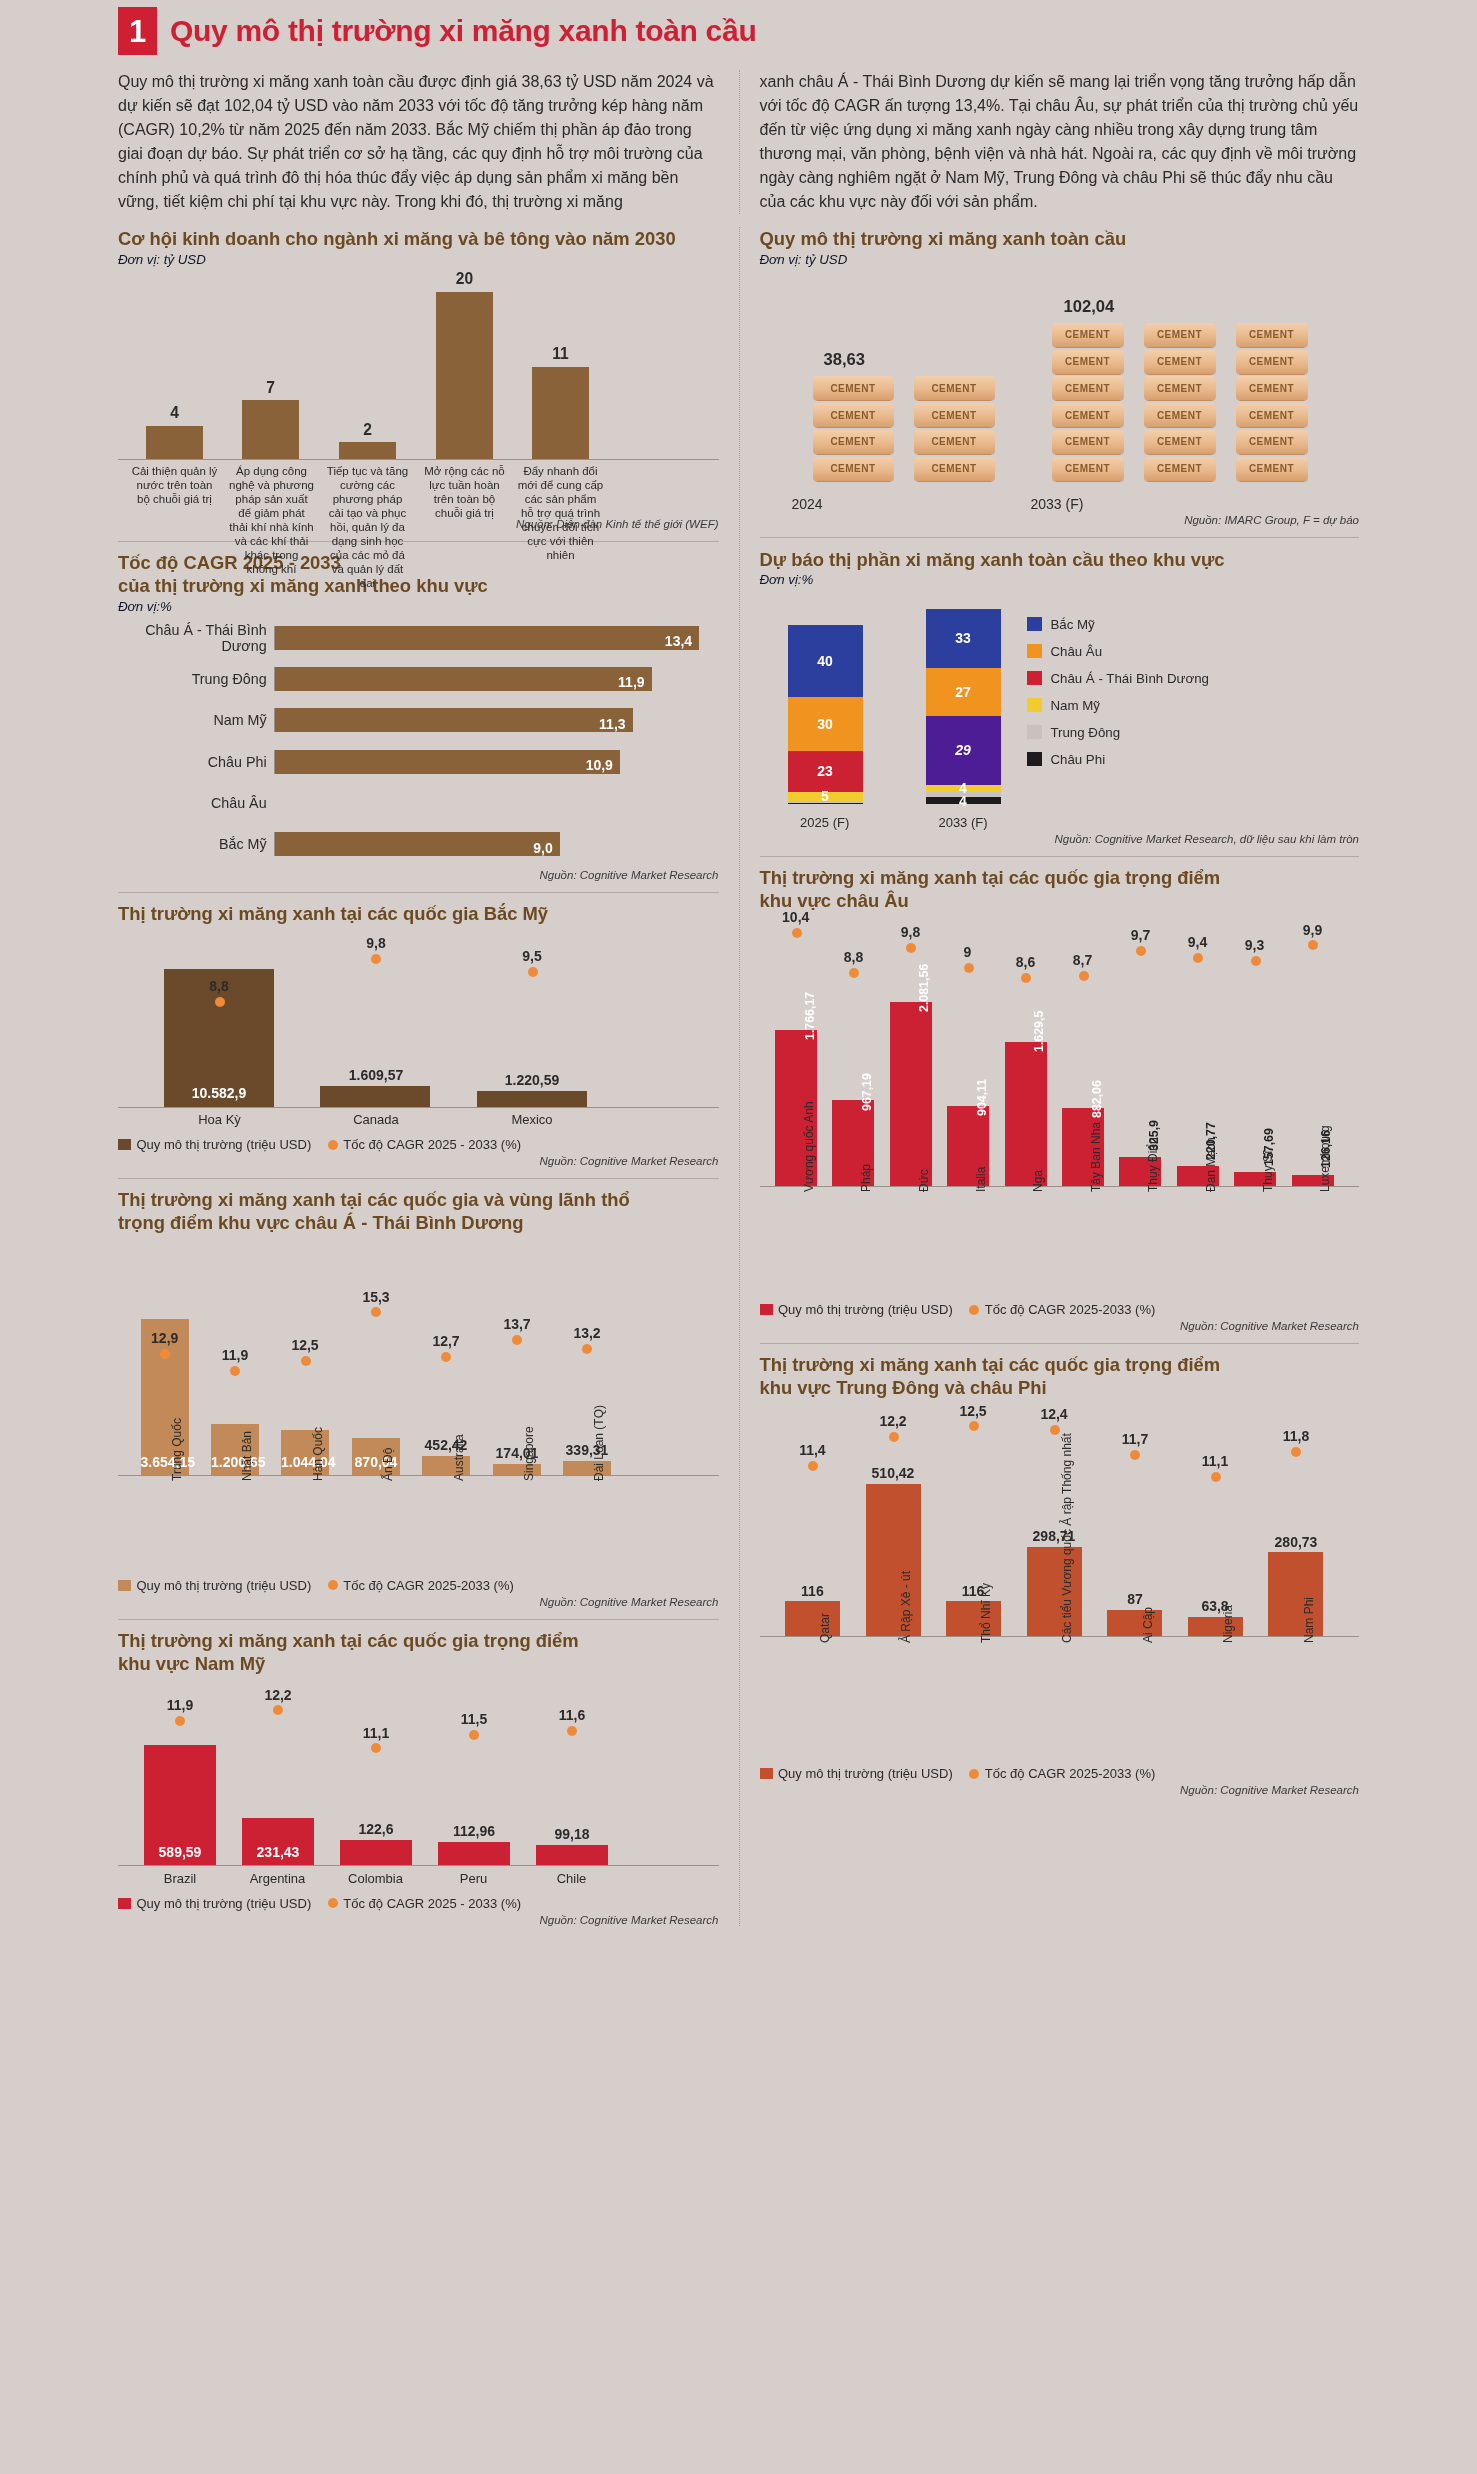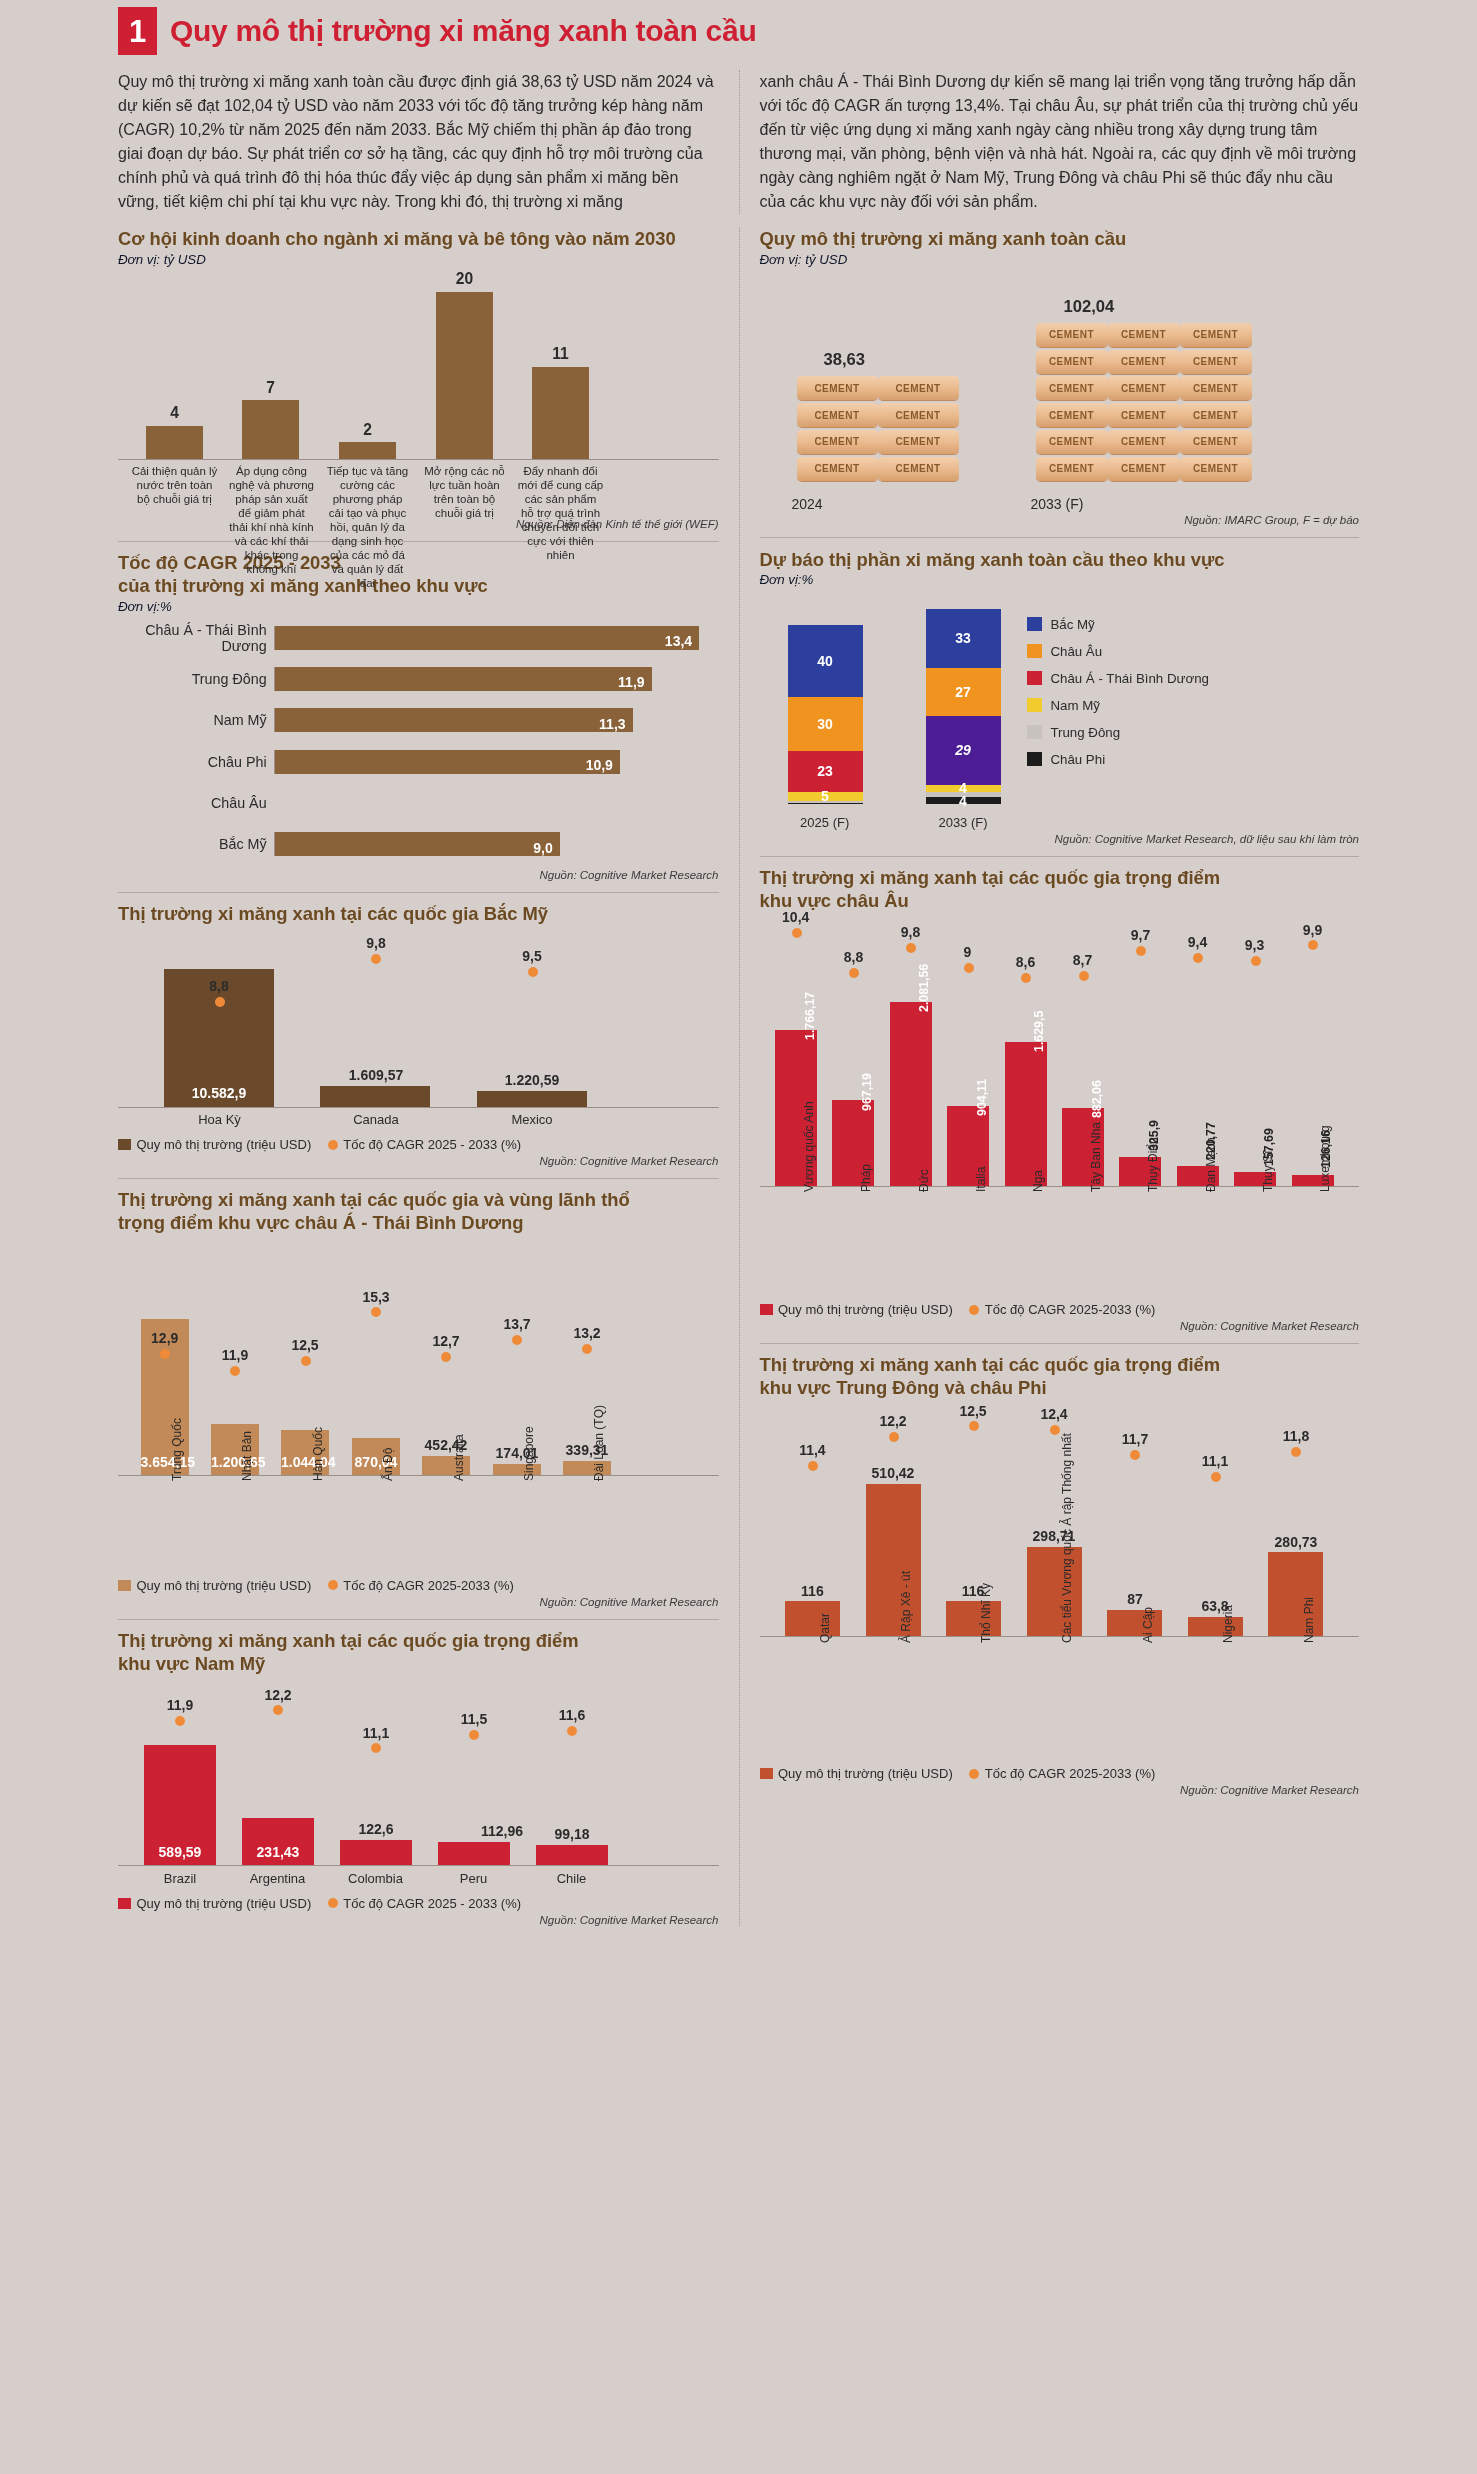--- a/index.html
+++ b/index.html
@@ -50,21 +50,21 @@
   .c1 .clab { position:absolute; top:188px; width:87px; font-size:11.5px; line-height:1.22; text-align:center;}
 
   
   .bricks { position:relative; height:230px; margin-top:14.7px; }
   .stack { position:absolute; bottom:28px; }
   .brick { position:relative; height:24px; margin-bottom:2.8px;
            background:linear-gradient(180deg,#f3cfad 0%,#e9b98c 55%,#d79f6e 100%);
            border-radius:4.6px; box-shadow:0 0.9px 0 #c28b5e;
            display:flex; align-items:center; justify-content:center;
            font-size:10px; font-weight:bold; color:#8a5a2b; letter-spacing:0.5px;}
-  .brow { display:flex; gap:0; }
+  .brow { display:flex; gap:20px;margin-left:16px; }
   .btot { position:absolute; font-weight:bold; font-size:16.6px; }
   .byear { position:absolute; bottom:0; font-size:14px; text-align:center;}
 
   
   .hb { margin-top:7.4px; }
   .hb .row { display:flex; align-items:center; height:33px; margin-bottom:8.3px;}
   .hb .lab { width:156px; text-align:right; padding-right:7.4px; font-size:14.3px;}
   .hb .track { flex:1; position:relative; border-left:0.9px solid #9a8f89; height:24px;}
   .hb .fill { position:absolute; left:0; top:0; bottom:0; background:#8a6239;}
   .hb .v { position:absolute; right:7.4px; top:7.4px; color:#fff; font-weight:bold; font-size:14px;}
@@ -304,21 +304,21 @@
               <div class="dlb" style="left:13px;width:98px;bottom:152px;">11,9</div>
               <div class="bar" style="left:124px;width:72px;height:47px;background:#cc2033;"></div>
               <div class="inb" style="left:124px;width:72px;bottom:5.5px;">231,43</div>
               <div class="dot" style="left:155px;bottom:150px;"></div>
               <div class="dlb" style="left:111px;width:98px;bottom:162px;">12,2</div>
               <div class="bar" style="left:222px;width:72px;height:25px;background:#cc2033;"></div>
               <div class="lbl" style="left:209px;width:98px;bottom:28px;">122,6</div>
               <div class="dot" style="left:253px;bottom:112px;"></div>
               <div class="dlb" style="left:209px;width:98px;bottom:124px;">11,1</div>
               <div class="bar" style="left:320px;width:72px;height:23px;background:#cc2033;"></div>
-              <div class="lbl" style="left:307px;width:98px;bottom:26px;text-align:right;">112,96</div>
+              <div class="lbl" style="left:307px;width:98px;bottom:26px;">112,96</div>
               <div class="dot" style="left:351px;bottom:125px;"></div>
               <div class="dlb" style="left:307px;width:98px;bottom:138px;">11,5</div>
               <div class="bar" style="left:418px;width:72px;height:20px;background:#cc2033;"></div>
               <div class="lbl" style="left:405px;width:98px;bottom:23px;">99,18</div>
               <div class="dot" style="left:449px;bottom:129px;"></div>
               <div class="dlb" style="left:405px;width:98px;bottom:142px;">11,6</div>
             </div>
             <div class="xl" style="left:9.5px;top:189px;width:105px;">Brazil</div>
             <div class="xl" style="left:107px;top:189px;width:105px;">Argentina</div>
             <div class="xl" style="left:205px;top:189px;width:105px;">Colombia</div>

